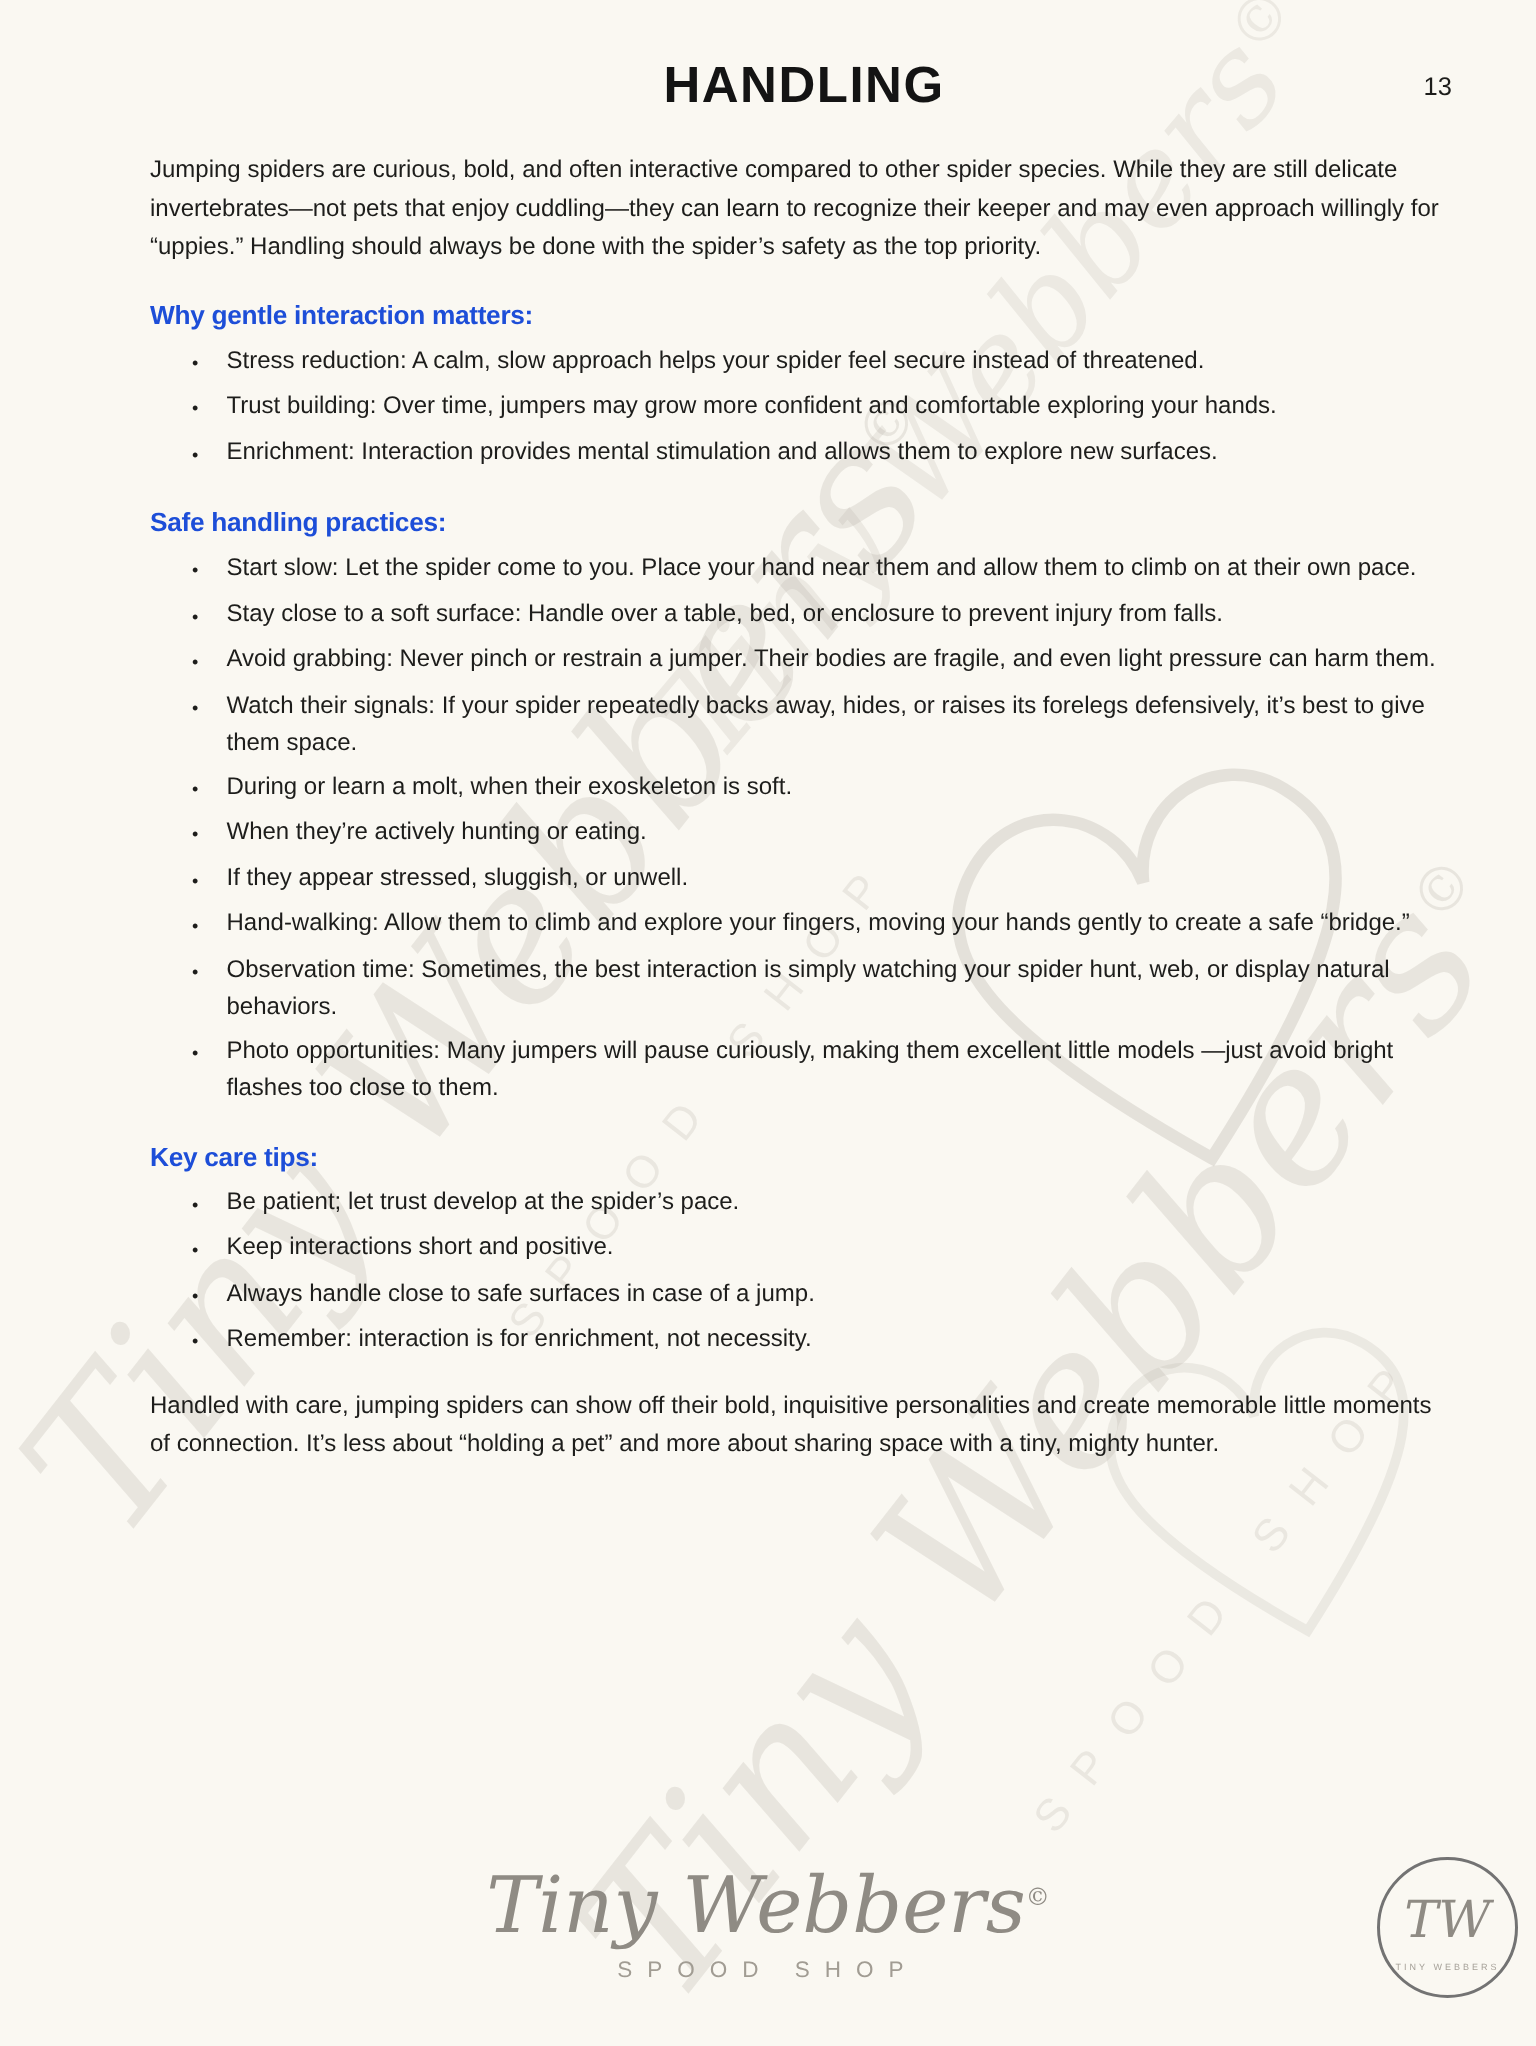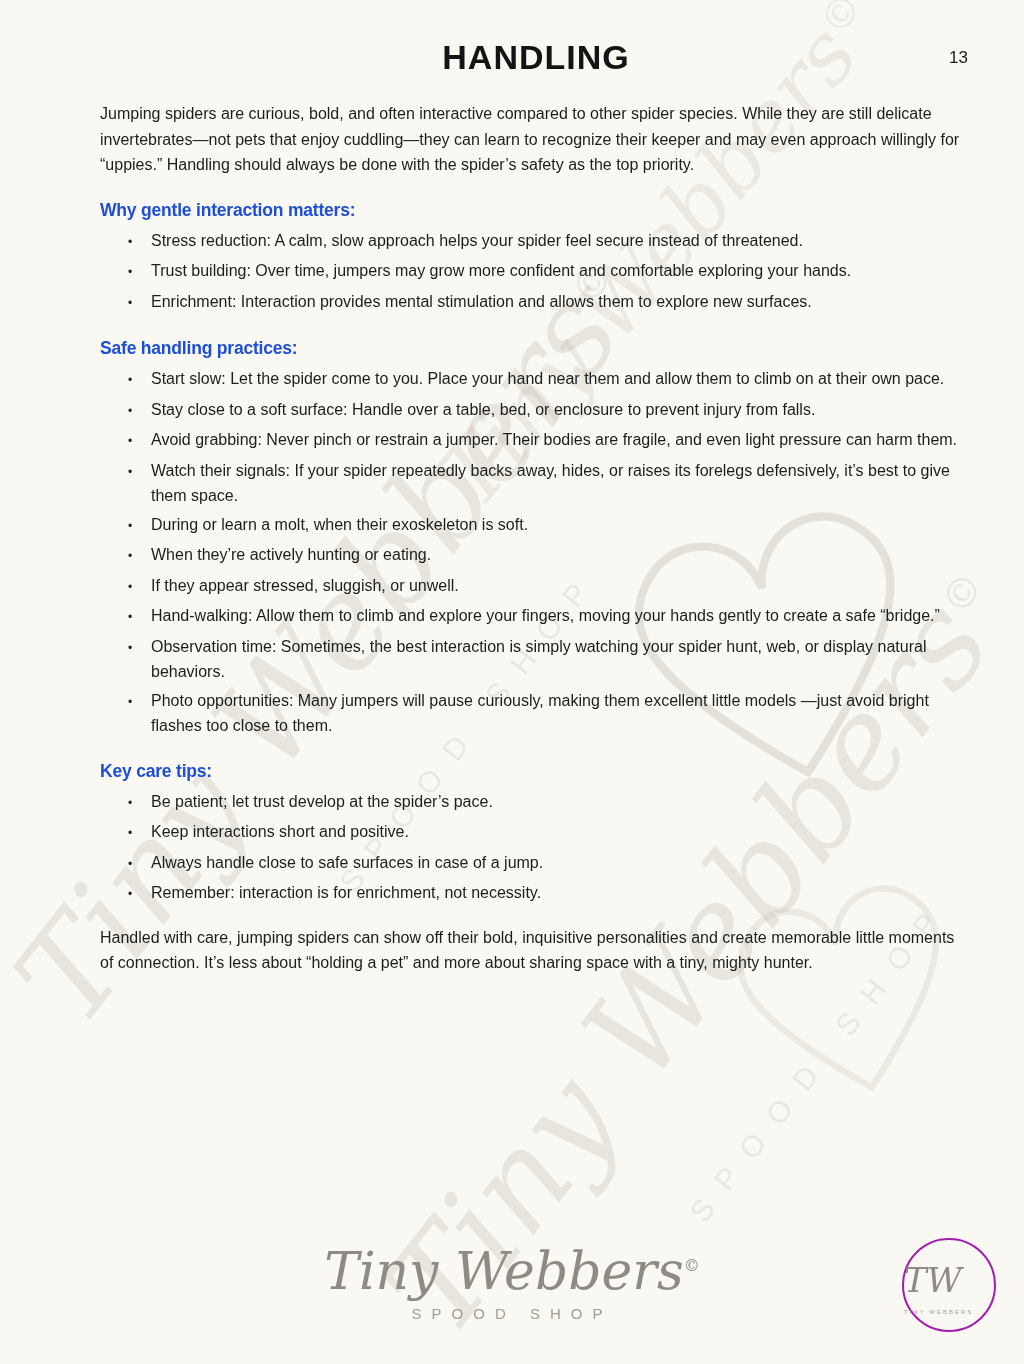--- a/index.html
+++ b/index.html
@@ -51,23 +51,23 @@
   }
   .footer-script{
     font-family:"DejaVu Serif",serif;font-style:italic;
     font-size:52px;line-height:1.05;
   }
   .footer-copy{font-size:16px;vertical-align:super;}
   .footer-sub{
     margin-top:6px;font-size:15px;letter-spacing:10px;color:#a19c93;
   }
   .badge{
-    position:absolute;right:28px;top:1238px;width:94px;height:94px;
-    border:2px solid #a21caf;border-radius:50%;z-index:3;
-    color:#8f8b84;box-sizing:border-box;text-align:left;
+    position:absolute;right:12px;top:1238px;width:94px;height:94px;
+    border:2px solid #737373;border-radius:50%;z-index:3;
+    color:#8f8b84;box-sizing:border-box;text-align:center;
   }
   .badge-tw{
     font-family:"DejaVu Serif",serif;font-style:italic;
     font-size:34px;margin-top:20px;
   }
   .badge-text{font-size:6px;letter-spacing:2px;margin-top:9px;color:#a6a199;}
 </style>
 </head>
 <body>
 

